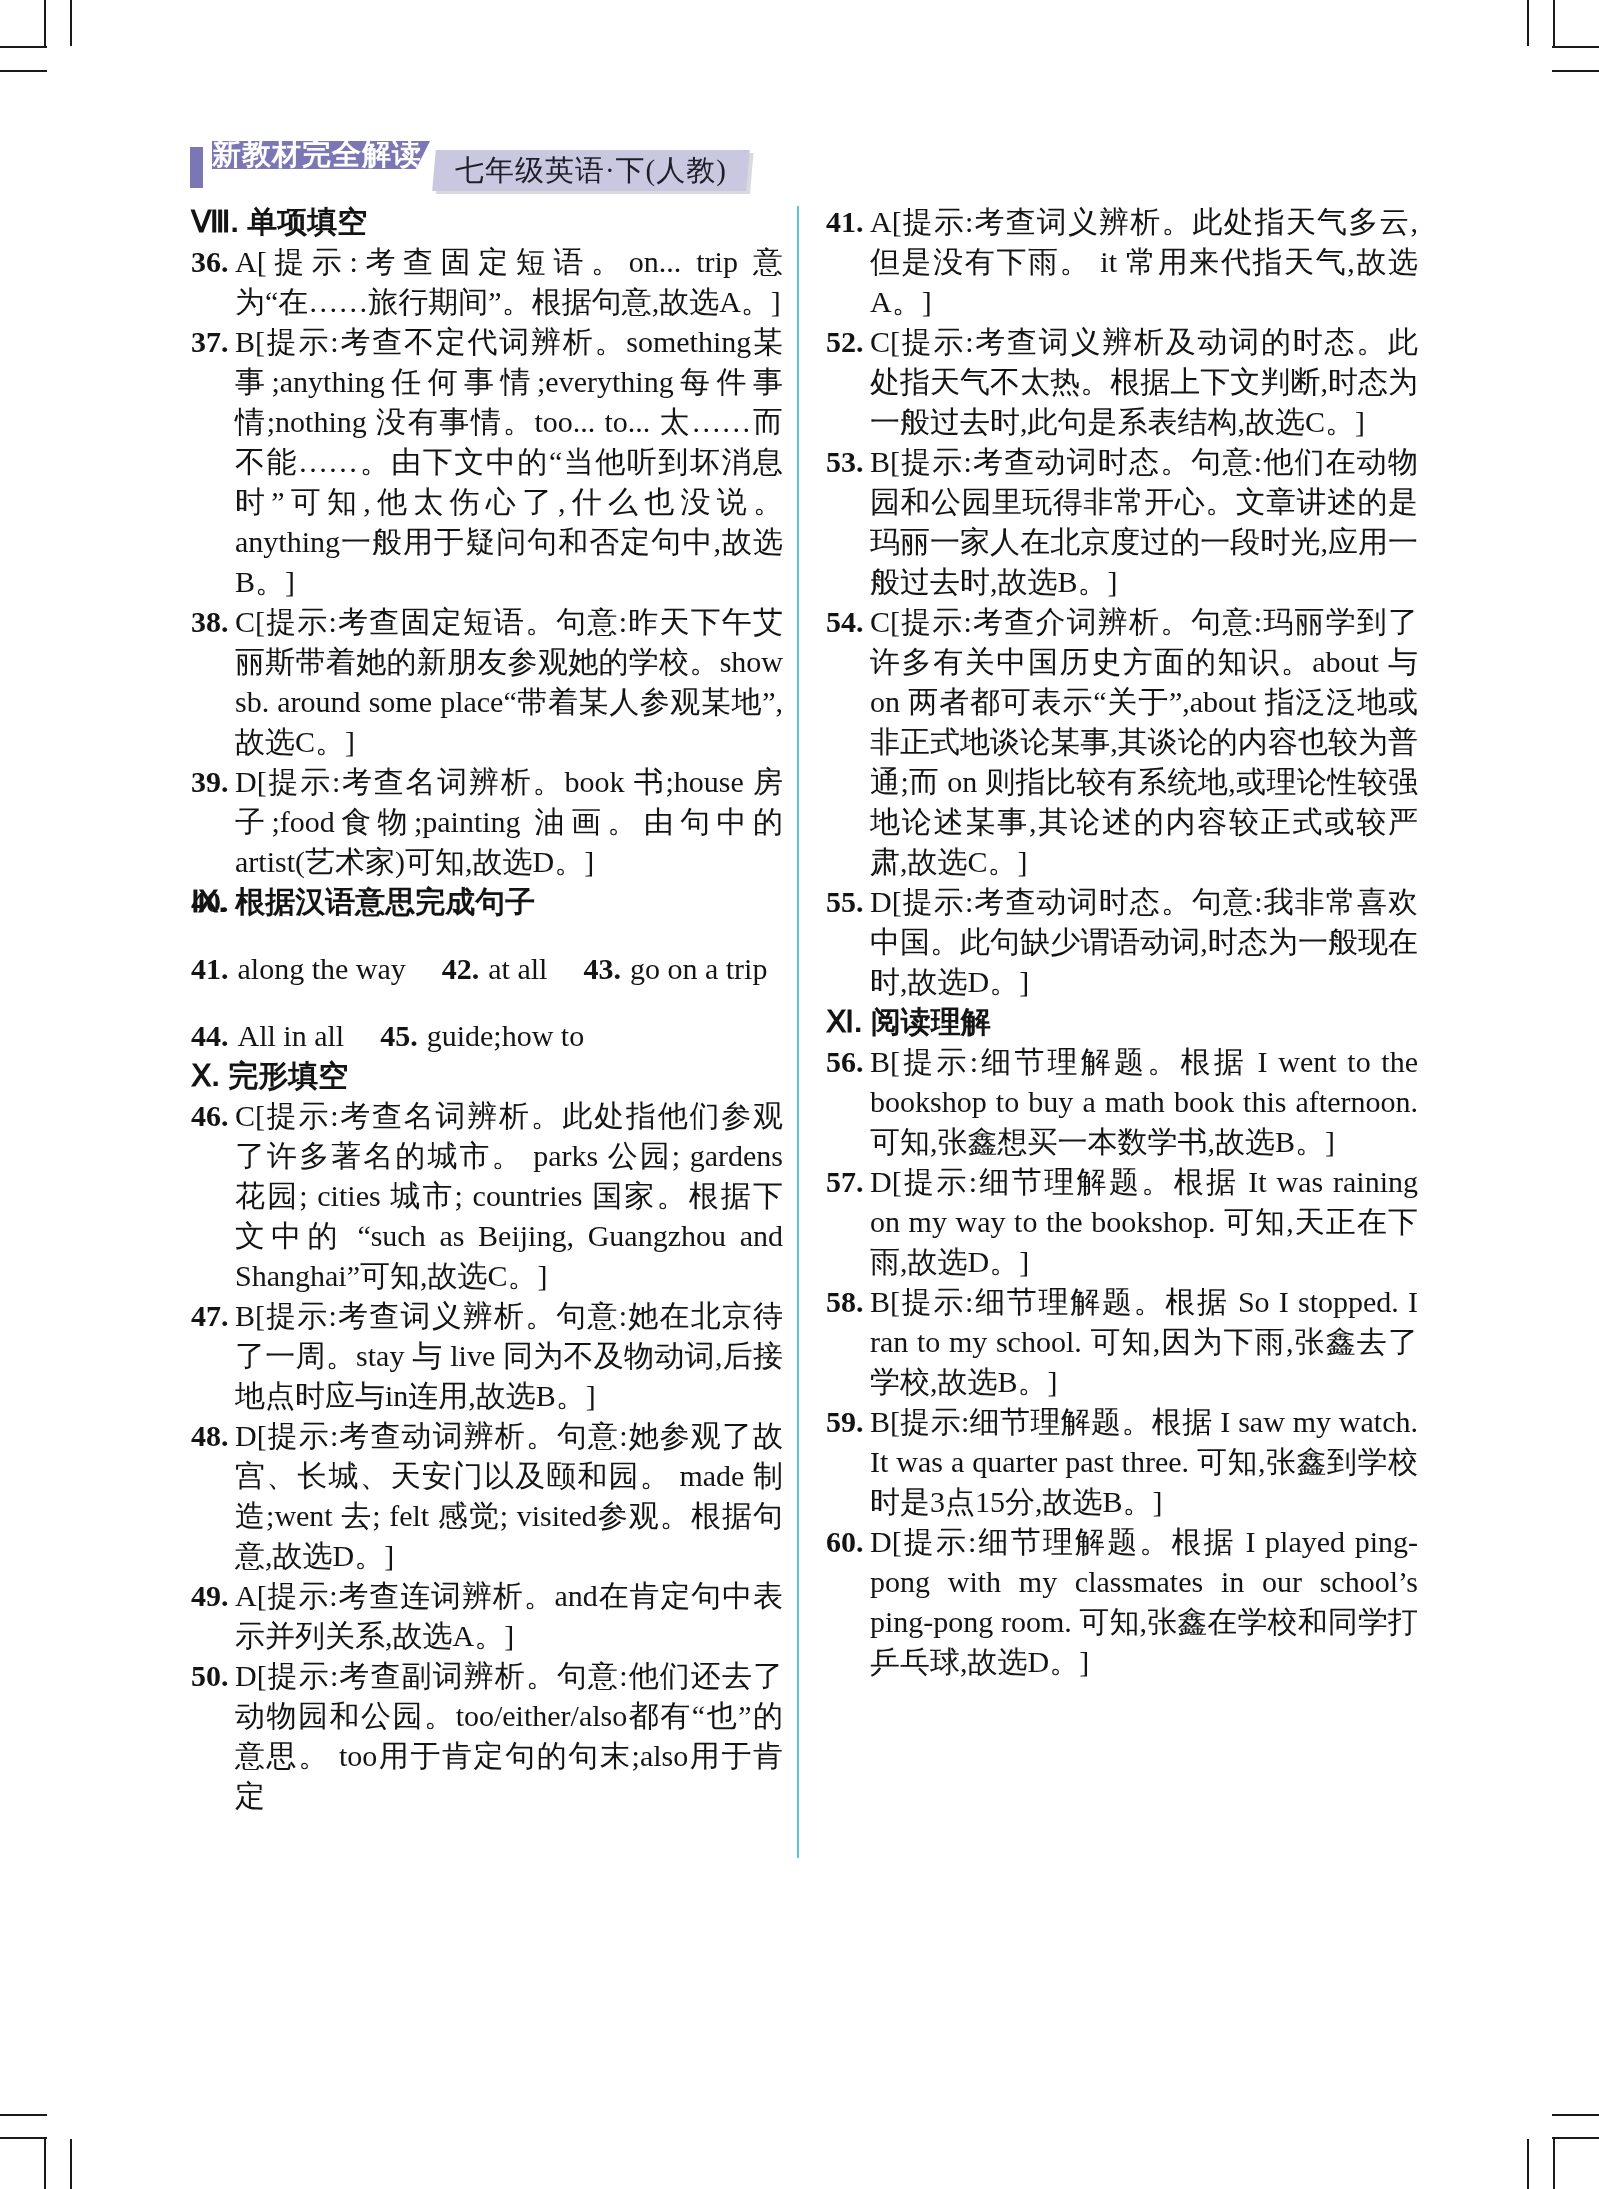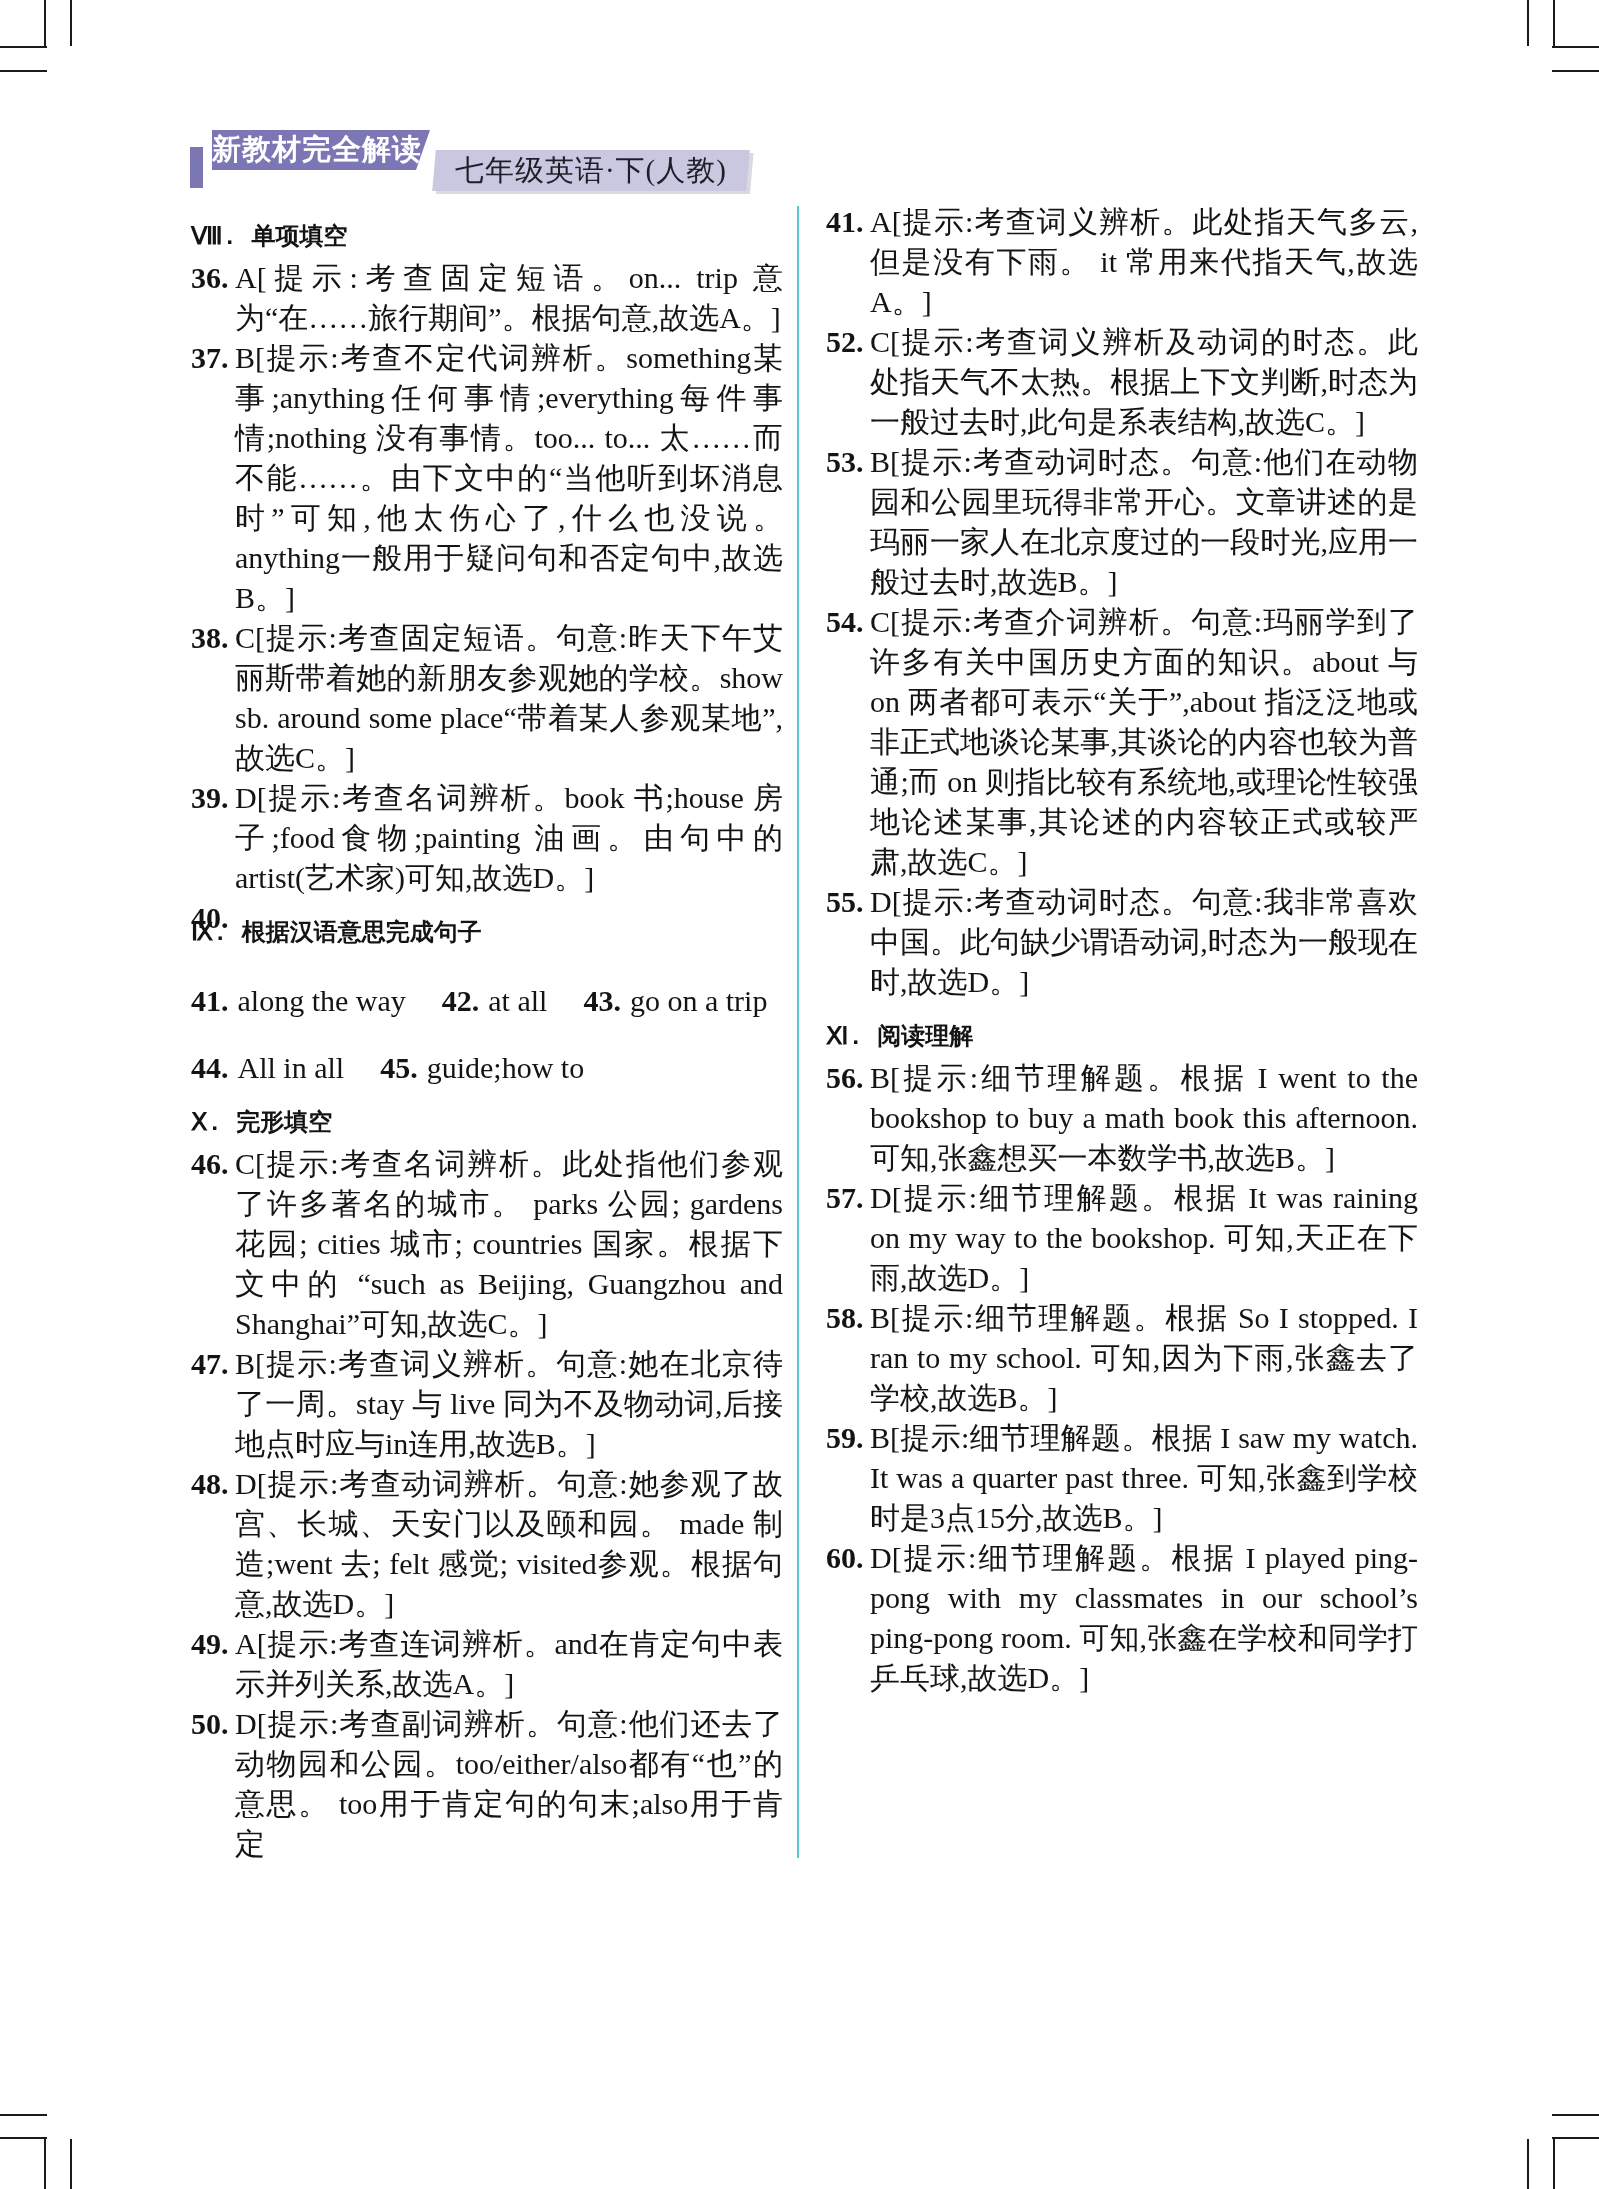--- a/index.html
+++ b/index.html
@@ -32,21 +32,21 @@
   .cm.br2{right:70px;bottom:0;height:50px;}
   .cm.br3{bottom:50px;right:0;width:47px;}
   .cm.br4{bottom:73px;right:0;width:47px;}
 
   
   .brand-tick{
     position:absolute;left:190px;top:147px;width:13px;height:41px;
     background:var(--brand-purple,#7b76b4);
   }
   .brand-badge{
-    position:absolute;left:212px;top:130px;width:218px;height:40px;
+    position:absolute;left:212px;top:141px;width:218px;height:28px;
     background:var(--brand-purple,#7b76b4);
     clip-path:polygon(0 0,100% 0,calc(100% - 14px) 100%,0 100%);
     display:flex;align-items:center;justify-content:flex-end;
     padding-right:8px;box-sizing:border-box;
   }
   .brand-text{
     font-family:"Liberation Sans","DejaVu Sans",sans-serif;
     font-weight:700;font-size:29px;color:#ffffff;letter-spacing:1px;
     white-space:nowrap;
   }
@@ -71,22 +71,22 @@
 
   
   .col{
     position:absolute;top:202px;width:592px;
     font-size:30px;line-height:40px;text-align:justify;
   }
   .col-left{left:191px;}
   .col-right{left:826px;}
 
   .section{
-    font-family:Liberation Mono, monospace;
-    font-weight:700;font-size:24px;text-align:left;margin-top:16px;
+    font-family:Liberation Sans, sans-serif;
+    font-weight:700;font-size:30px;text-align:left;
   }
   .item{position:relative;padding-left:44px;}
   .item>.num{position:absolute;left:0;top:0;font-weight:700;}
   .row{display:flex;align-items:baseline;text-align:left;}
   .part{white-space:nowrap;}
   .part+.part{margin-left:36px;margin-top:27px;}
   .part .num{font-weight:700;margin-right:9px;}
 </style>
 </head>
 <body>

